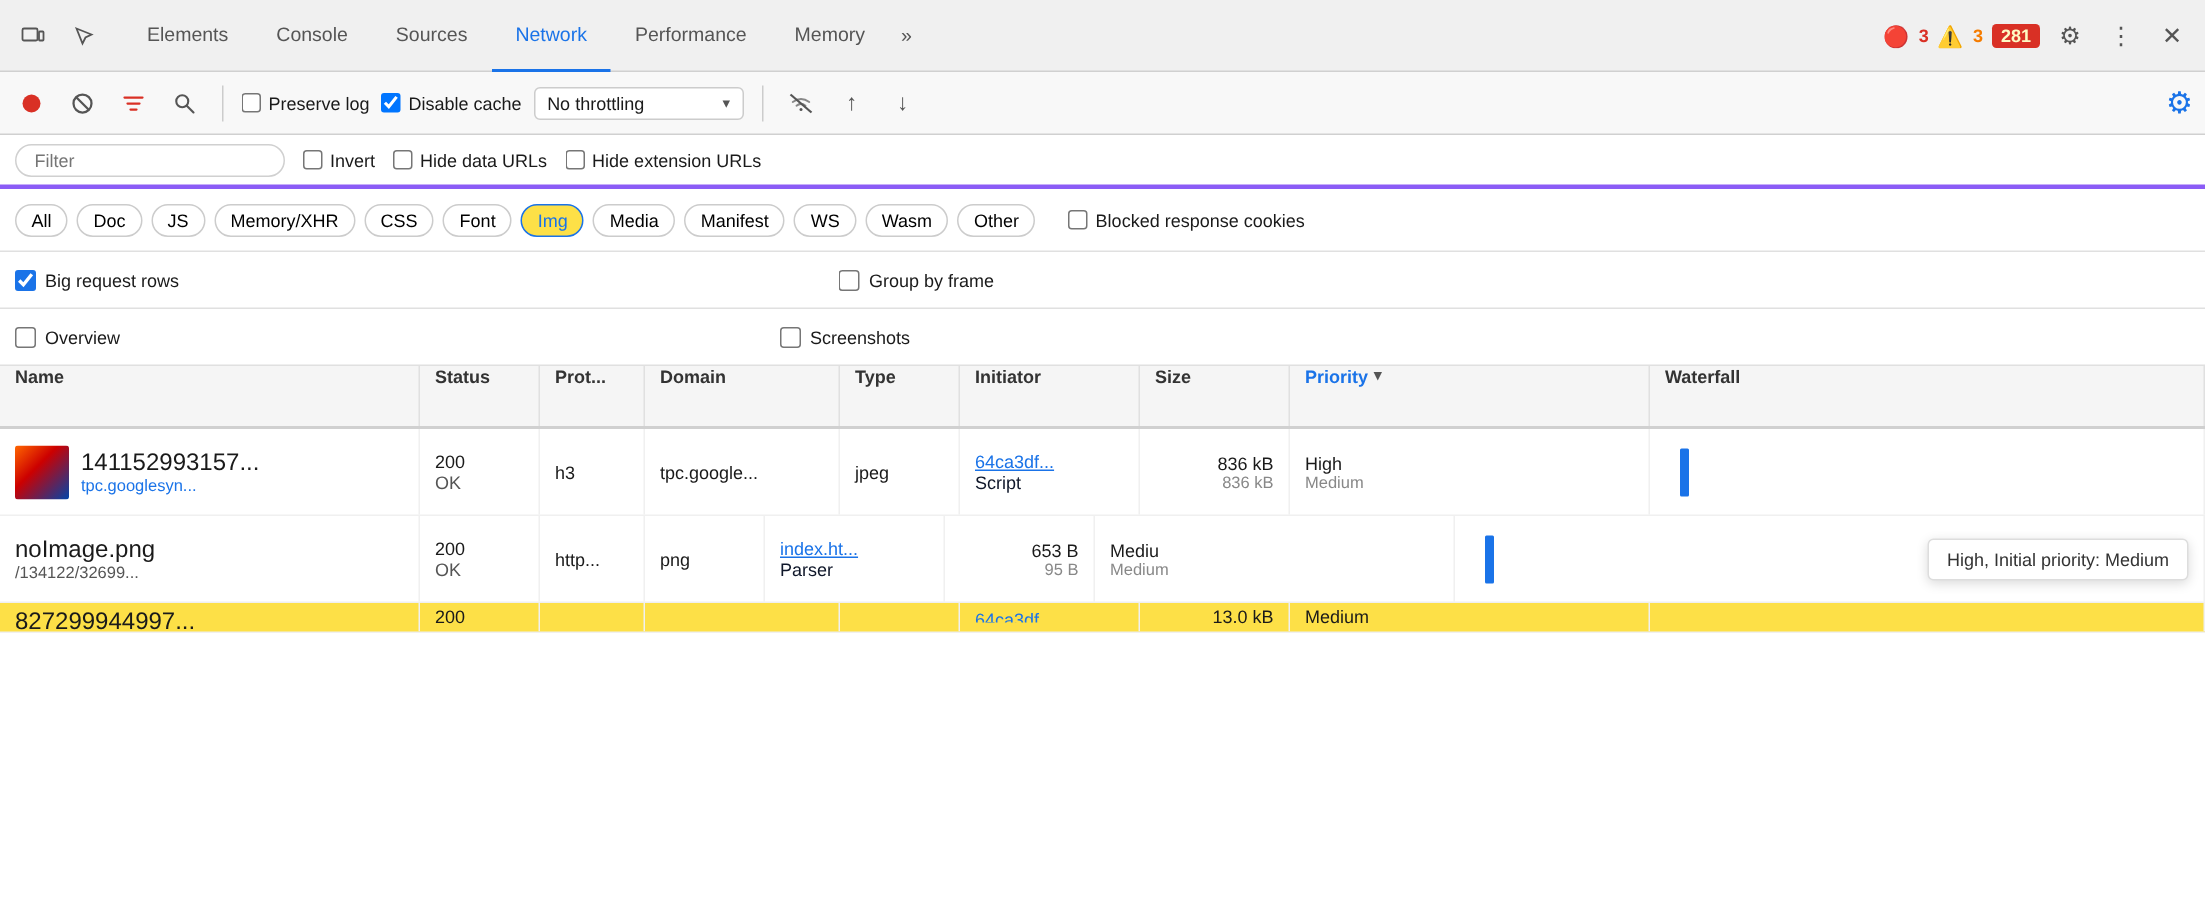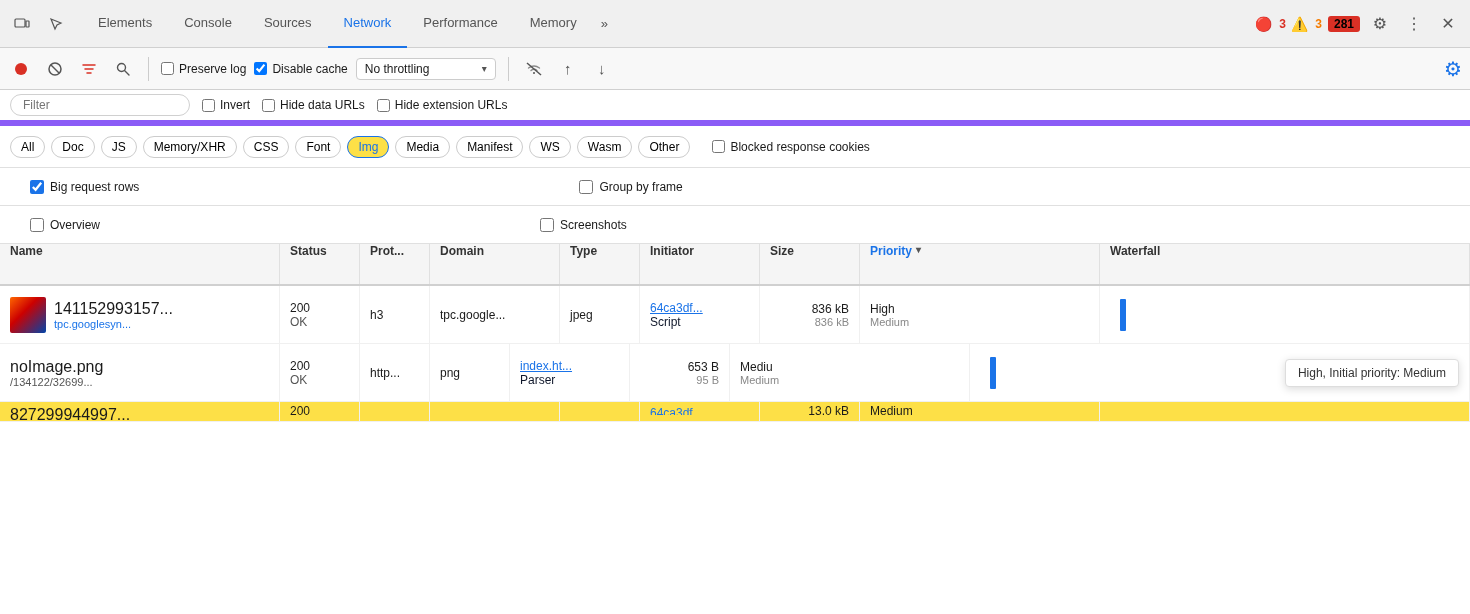--- a/index.html
+++ b/index.html
@@ -29,40 +29,40 @@
     .toolbar-divider { width: 1px; height: 24px; background: #ccc; margin: 0 4px; }
     .toolbar-btn { width: 26px; height: 26px; display: flex; align-items: center; justify-content: center; cursor: pointer; border-radius: 3px; font-size: 14px; }
     .toolbar-btn.active { color: #1a73e8; }
     .record-btn { color: #d93025; }
     .checkbox-label { display: flex; align-items: center; gap: 5px; font-size: 12px; cursor: pointer; }
     .checkbox-label input { width: 13px; height: 13px; }
     .throttle-select { display: flex; align-items: center; gap: 4px; cursor: pointer; padding: 3px 8px; border: 1px solid #ccc; border-radius: 4px; background: #fff; font-size: 12px; min-width: 140px; }
 
     
     .filter-row {
-      display: flex; align-items: center; height: 36px; border-bottom: 6px solid #8b5cf6;
+      display: flex; align-items: center; height: 36px; border-bottom: 3px solid #8b5cf6;
       background: #fff; padding: 0 10px; gap: 12px;
     }
     .filter-input { border: 1px solid #d0d0d0; border-radius: 12px; padding: 3px 12px; font-size: 12px; width: 180px; outline: none; color: #555; }
 
     
     .type-filter-row {
       display: flex; align-items: center; min-height: 42px; border-bottom: 1px solid #e0e0e0;
       background: #fff; padding: 6px 10px; gap: 6px; flex-wrap: wrap;
     }
     .type-btn { padding: 3px 10px; border: 1px solid #ccc; border-radius: 12px; font-size: 12px; cursor: pointer; background: #fff; white-space: nowrap; }
     .type-btn.active { background: #fde047; border-color: #1a73e8; color: #1a73e8; font-weight: 500; }
     .blocked-cookies-label { display: flex; align-items: center; gap: 5px; margin-left: 16px; font-size: 12px; cursor: pointer; }
 
     
     .options-row {
       display: flex; align-items: center; min-height: 38px; border-bottom: 1px solid #e0e0e0;
       background: #fff; padding: 6px 10px; gap: 40px;
     }
-    .option-item { display: flex; align-items: center; gap: 6px; font-size: 12px; cursor: pointer; margin-left: 20px; }
+    .option-item { display: flex; align-items: center; gap: 6px; font-size: 12px; cursor: pointer; }
     .checkbox-blue { width: 14px; height: 14px; accent-color: #1a73e8; }
 
     
     .table-header {
       display: flex; align-items: center; height: 42px; background: #f5f5f5;
       border-bottom: 2px solid #d0d0d0; padding: 0; font-size: 12px; font-weight: 600; color: #333;
     }
     .th { padding: 0 10px; display: flex; align-items: flex-start; gap: 4px; border-right: 1px solid #e0e0e0; height: 100%; }
     .th-name { width: 280px; flex-shrink: 0; }
     .th-status { width: 80px; flex-shrink: 0; }
@@ -163,21 +163,21 @@
   </div>
   <div class="tab-more">
     <span>»</span>
   </div>
 
   <div class="tab-bar-right">
     <span class="error-icon-red">🔴</span>
     <span class="badge-red">3</span>
     <span class="error-icon-orange">⚠️</span>
     <span class="badge-orange">3</span>
-    <span style="background:#d93025;color:#000000;padding:1px 6px;border-radius:3px;font-size:12px;font-weight:600;">
+    <span style="background:#d93025;color:#fef9c3;padding:1px 6px;border-radius:3px;font-size:12px;font-weight:600;">
       <span>281</span>
     </span>
     <div class="icon-btn" style="font-size:16px; color:#555;">⚙</div>
     <div class="icon-btn" style="font-size:16px; color:#555;">⋮</div>
     <div class="icon-btn" style="font-size:16px; color:#555;">✕</div>
   </div>
 </div>
 
 <div class="toolbar">
   <div class="toolbar-btn record-btn">

